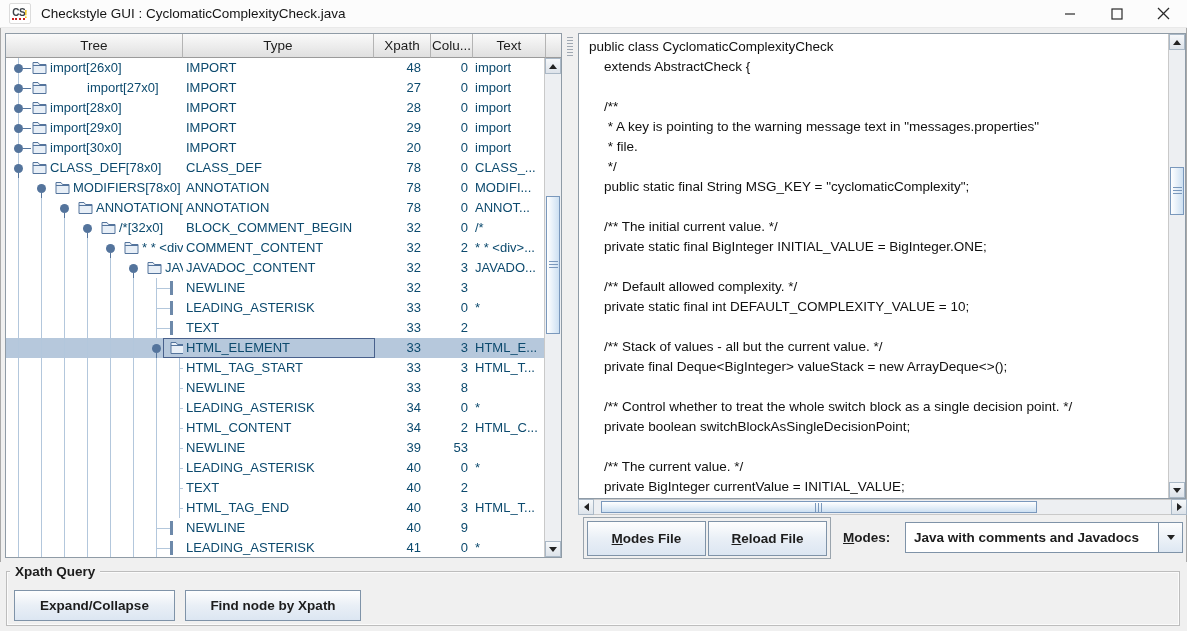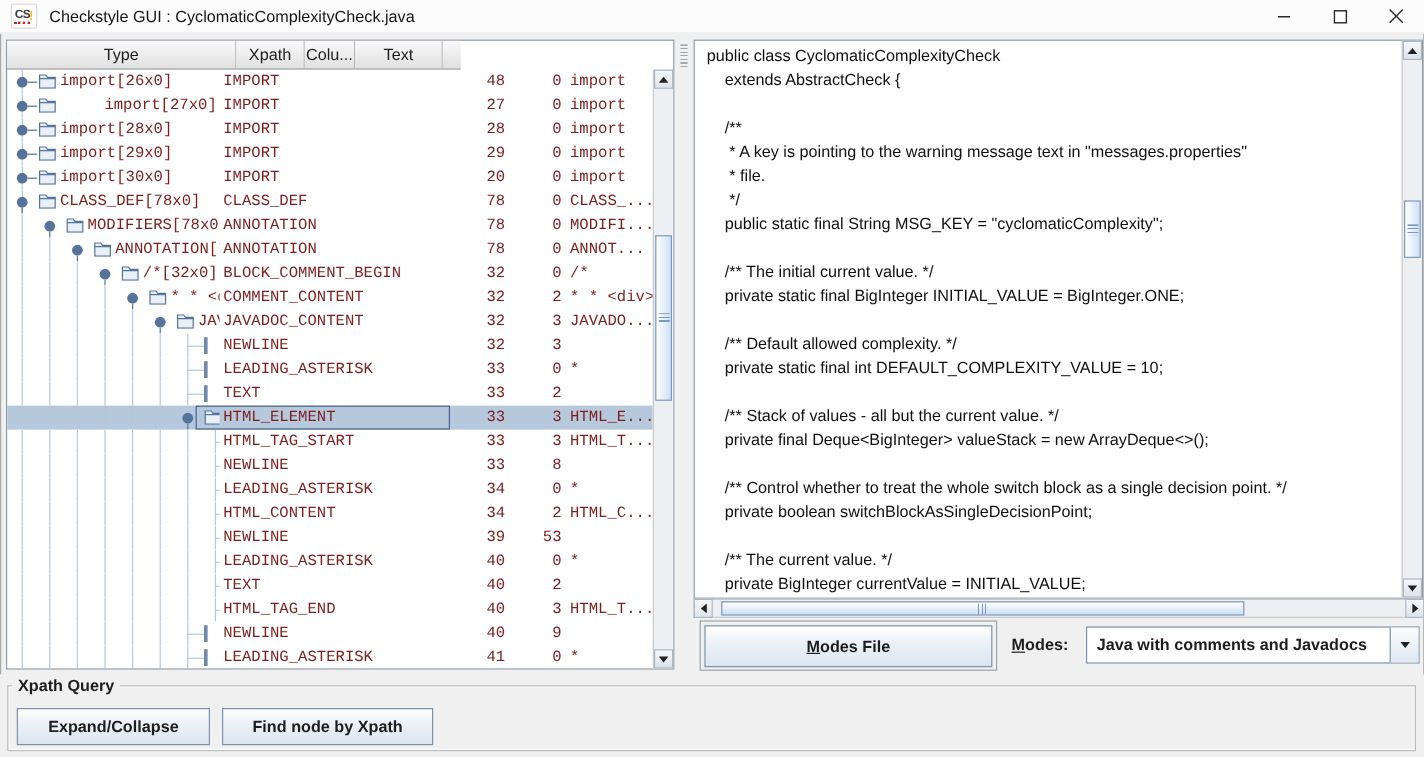--- a/index.html
+++ b/index.html
@@ -16,21 +16,21 @@
   .win-btns{margin-left:auto;display:flex;height:100%;}
   .win-btn{width:47px;height:100%;display:flex;align-items:center;justify-content:center;cursor:default;}
   
   .tree-panel{position:absolute;left:5px;top:33px;width:557px;height:525px;background:#fff;
     border:1px solid #8f9ba6;box-sizing:border-box;}
   .thead{display:flex;height:24px;}
   .th{box-sizing:border-box;background:linear-gradient(#fafafa,#e0e0e0);border-right:1px solid #b4b4b4;
     border-bottom:1px solid #9b9b9b;display:flex;align-items:center;justify-content:center;
     font-size:13.5px;color:#1d1d1d;flex:none;}
   .tbody{position:absolute;left:0;top:24px;width:538px;height:499px;overflow:hidden;}
-  .row{display:flex;height:20px;font-size:13px;color:#7f1d1d;position:relative;font-family:Liberation Mono, monospace;}
+  .row{display:flex;height:20px;font-size:13px;color:#0c4a6e;position:relative;}
   .row.sel{background:#b6c8dc;}
   .focus-rect{position:absolute;left:157px;top:0;width:212px;height:20px;border:1px solid #49618c;box-sizing:border-box;}
   .c-tree{width:177px;position:relative;overflow:hidden;flex:none;}
   .guide{position:absolute;top:0;bottom:0;width:1px;background:#b3c7dc;}
   .hline{position:absolute;top:10px;height:1px;background:#b3c7dc;}
   .handle-circle{position:absolute;top:6px;width:9px;height:9px;border-radius:50%;background:#54749c;}
   .stem-r{position:absolute;top:10px;height:1px;width:8px;background:#54749c;}
   .stem-d{position:absolute;width:1px;height:5px;background:#54749c;}
   .leaf-bar{position:absolute;top:3px;width:3px;height:14px;background:#6d89aa;}
   .folder{position:absolute;top:3px;width:15px;height:13px;}
@@ -119,20 +119,21 @@
         <svg width="13" height="13">
             <line x1="1" y1="1" x2="12" y2="12" stroke="#2a2a2a" stroke-width="1.2"></line>
             <line x1="12" y1="1" x2="1" y2="12" stroke="#2a2a2a" stroke-width="1.2"></line>
           </svg>
       </div>
     </div>
   </div>
 
   <div class="tree-panel">
     <div class="thead">
+      <div class="th" style="width:177px">Tree</div>
       <div class="th" style="width:191px">Type</div>
       <div class="th" style="width:57px">Xpath</div>
       <div class="th" style="width:42px">Colu...</div>
       <div class="th" style="width:73px">Text</div>
       <div class="th" style="width:15px;border-right:none"></div>
     </div>
     <div class="tbody">
         <div class="row">
           <div class="c-tree">
             <div class="guide" style="left: 12px;"></div>
@@ -641,20 +642,23 @@
     <div class="sb-btn" style="top:-1px;right:-1px;width:16px;height:16px;">
         <div class="tri-right"></div>
       </div>
   </div>
 
   <div class="file-controls">
     <div class="btn-pair">
       <div class="jbtn">
           <span class="mn">Modes File</span>
         </div>
+      <div class="jbtn">
+          <span class="mn">Reload File</span>
+        </div>
     </div>
     <div class="modes-label">
         <span class="mn">Modes:</span>
       </div>
     <div class="combo">
       <div class="combo-text">Java with comments and Javadocs</div>
       <div class="combo-btn">
           <div class="tri-down"></div>
         </div>
     </div>

